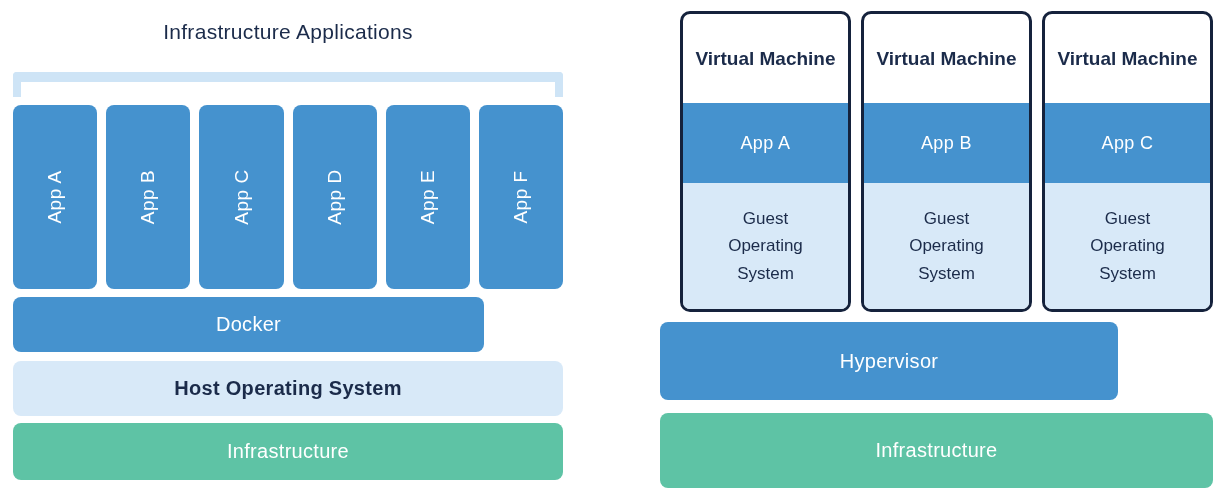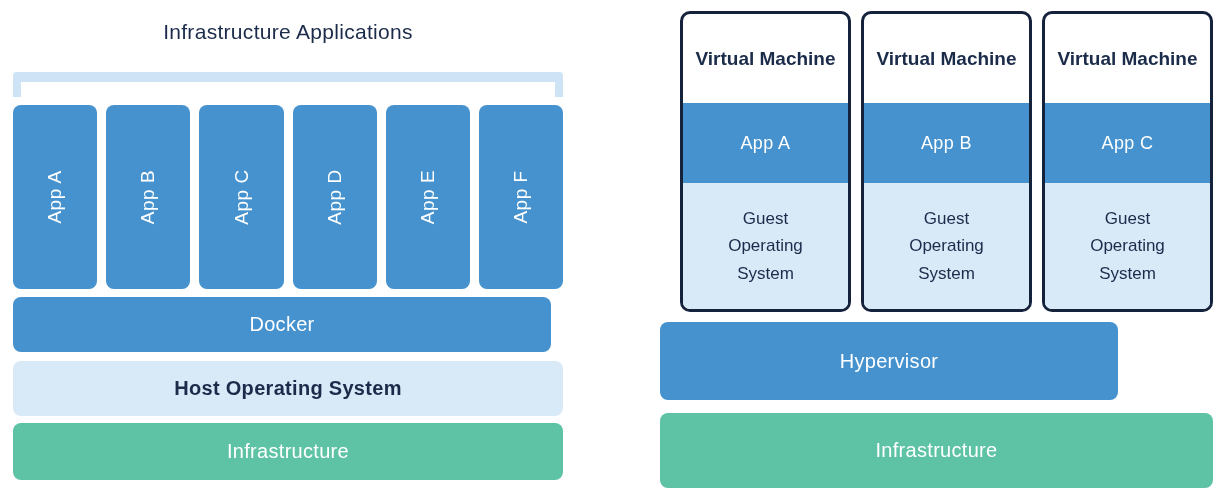--- a/index.html
+++ b/index.html
@@ -55,21 +55,21 @@
   .bar {
     border-radius: 8px;
     display: flex; align-items: center; justify-content: center;
     font-size: 20px;
     letter-spacing: 0.3px;
   }
   .bar.blue  { background: var(--blue);  color: #ffffff; }
   .bar.light { background: var(--light_blue); color: var(--navy); }
   .bar.teal  { background: var(--teal);  color: #ffffff; }
 
-  .docker-bar   { left: 13px; top: 297px; width: 538px; height: 55px; }
+  .docker-bar   { left: 13px; top: 297px; width: 471px; height: 55px; }
   .hostos-bar   { left: 13px; top: 361px; width: 550px; height: 55px; font-weight: bold; }
   .infra-left   { left: 13px; top: 423px; width: 550px; height: 57px; }
 
   
   .vms-row {
     left: 660px; top: 11px; width: 553px; height: 301px;
     display: flex; gap: 10px; padding-left: 20px;
   }
   .vm-box {
     flex: 1;

